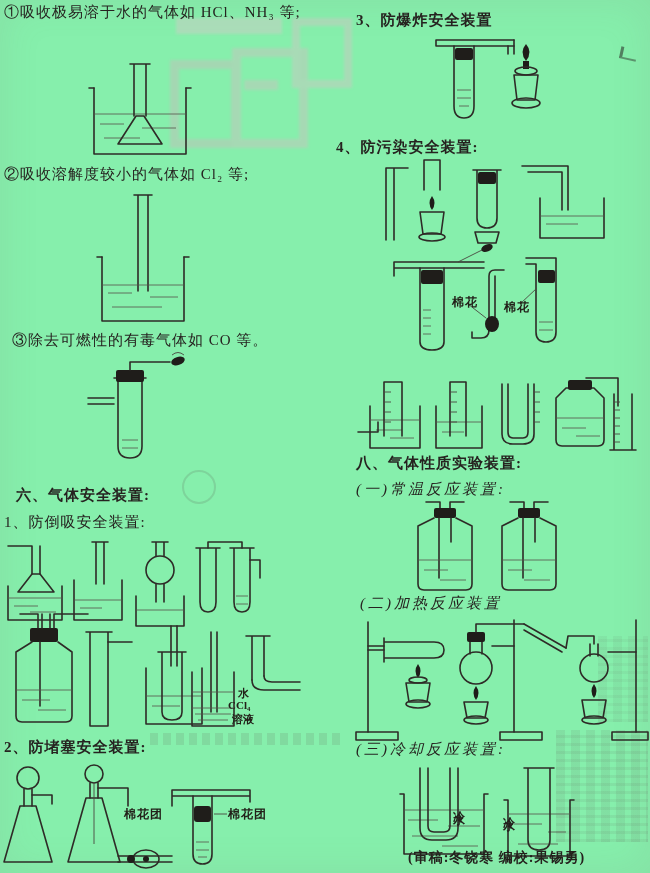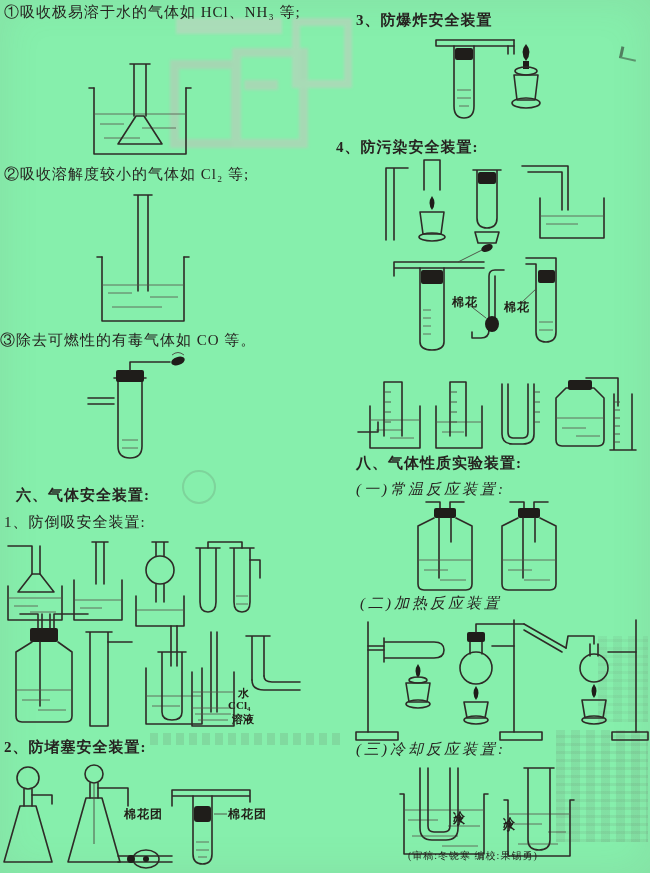--- a/index.html
+++ b/index.html
@@ -6,21 +6,21 @@
   body{width:650px;height:873px;background:#edecea;font-family:"Liberation Serif","DejaVu Serif",serif;}
   .page{position:relative;width:650px;height:873px;background:#86efac;overflow:hidden;
         box-shadow:inset 0 0 40px rgba(120,115,105,.12);}
   .txt{position:absolute;color:#262320;white-space:nowrap;letter-spacing:1px;font-size:15px;line-height:1.2;}
   .b{font-weight:bold;}
   .kai{font-style:italic;letter-spacing:3px;}
   .lbl{position:absolute;color:#222019;font-weight:bold;font-size:12px;letter-spacing:1px;white-space:nowrap;}
   .sm{font-size:11px;font-weight:bold;letter-spacing:0;}
   .v-label{position:absolute;writing-mode:vertical-rl;text-orientation:upright;
            font-weight:bold;font-size:12px;color:#24211d;letter-spacing:3px;}
-  .credit{position:absolute;font-weight:normal;font-size:10px;color:#24211d;letter-spacing:1px;white-space:nowrap;}
+  .credit{position:absolute;font-weight:bold;font-size:14px;color:#24211d;letter-spacing:1px;white-space:nowrap;}
   svg.dg{position:absolute;overflow:visible;}
   svg.dg *{vector-effect:non-scaling-stroke;}
   .ln{stroke:#2e2b27;stroke-width:1.6;fill:none;stroke-linecap:round;stroke-linejoin:round;}
   .thin{stroke:#4a463f;stroke-width:.9;fill:none;}
   .dark{fill:#1f1d1a;stroke:none;}
   .hz{stroke:#56524a;stroke-width:.8;fill:none;}
   
   .art{position:absolute;pointer-events:none;}
   .wm{filter:blur(1.6px);opacity:.5;}
   .wm div{position:absolute;}
@@ -70,21 +70,21 @@
   <div class="txt" style="left:4px;top:165px;">②吸收溶解度较小的气体如 Cl₂ 等;</div>
 
   <svg class="dg" style="left:92px;top:193px;" width="100" height="136" viewBox="0 0 100 136">
     <path class="ln" d="M46,2 L46,98 M56,2 L56,98 M42,2 L60,2"></path>
     <path class="ln" d="M10,64 L10,128 L92,128 L92,64"></path>
     <path class="ln" d="M5,64 L10,64 M92,64 L97,64"></path>
     <path class="hz" d="M10,92 H92"></path>
     <path class="hz" d="M16,100 H40 M58,104 H86 M20,114 H70"></path>
   </svg>
 
-  <div class="txt" style="left:0;top:331px;">③除去可燃性的有毒气体如 CO 等。</div>
+  <div class="txt" style="left:12px;top:331px;">③除去可燃性的有毒气体如 CO 等。</div>
 
   <svg class="dg" style="left:86px;top:358px;" width="115" height="110" viewBox="0 0 115 110">
     <path class="ln" d="M2,40 H28 M2,46 H28"></path>
     <path class="ln" d="M32,20 L32,88 Q32,100 44,100 Q56,100 56,88 L56,20 M28,20 H60"></path>
     <rect class="dark" x="30" y="12" width="28" height="12" rx="2"></rect>
     <path class="ln" d="M44,12 V4 H84"></path>
     <ellipse class="dark" cx="92" cy="3" rx="7" ry="4" transform="rotate(-18 92 3)"></ellipse>
     <path class="thin" d="M86,-3 Q92,-8 98,-3"></path>
     <path class="hz" d="M36,82 H52 M36,90 H52"></path>
   </svg>

